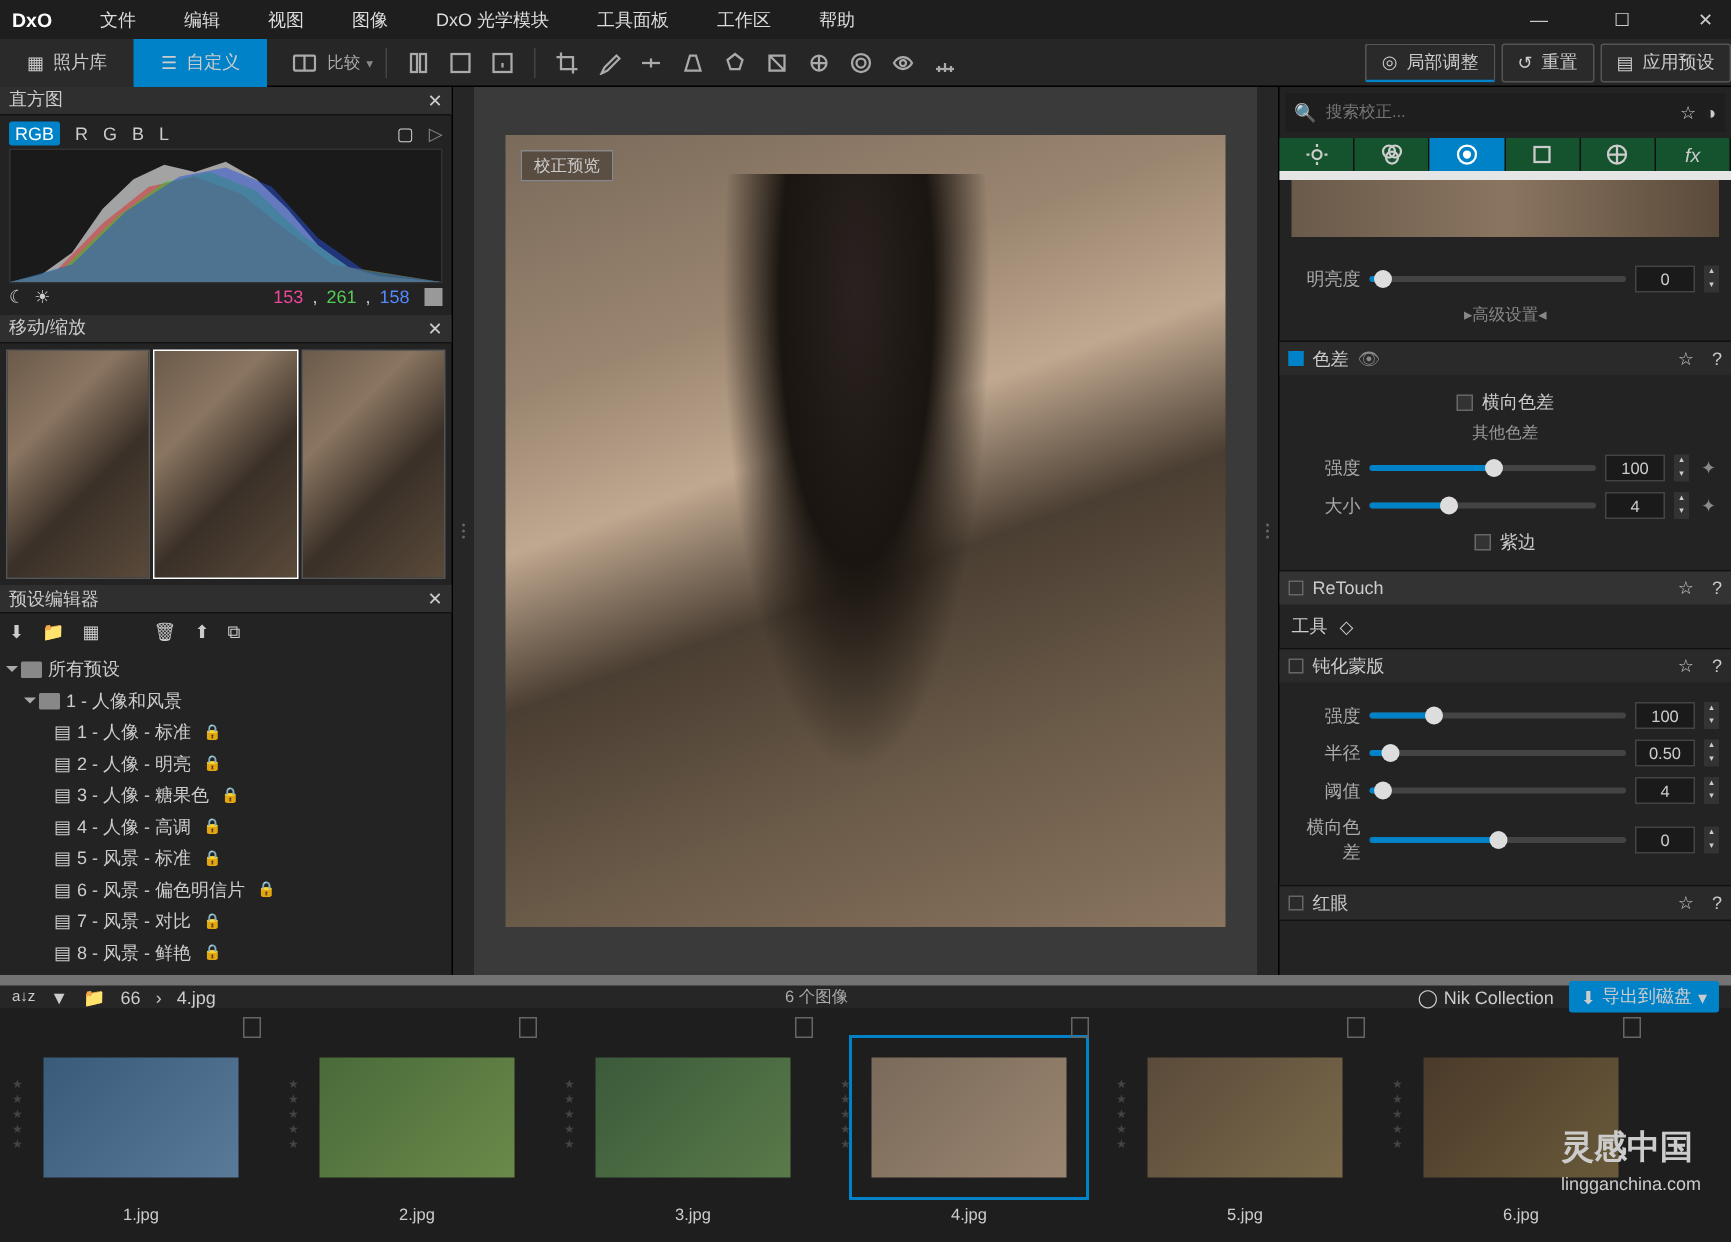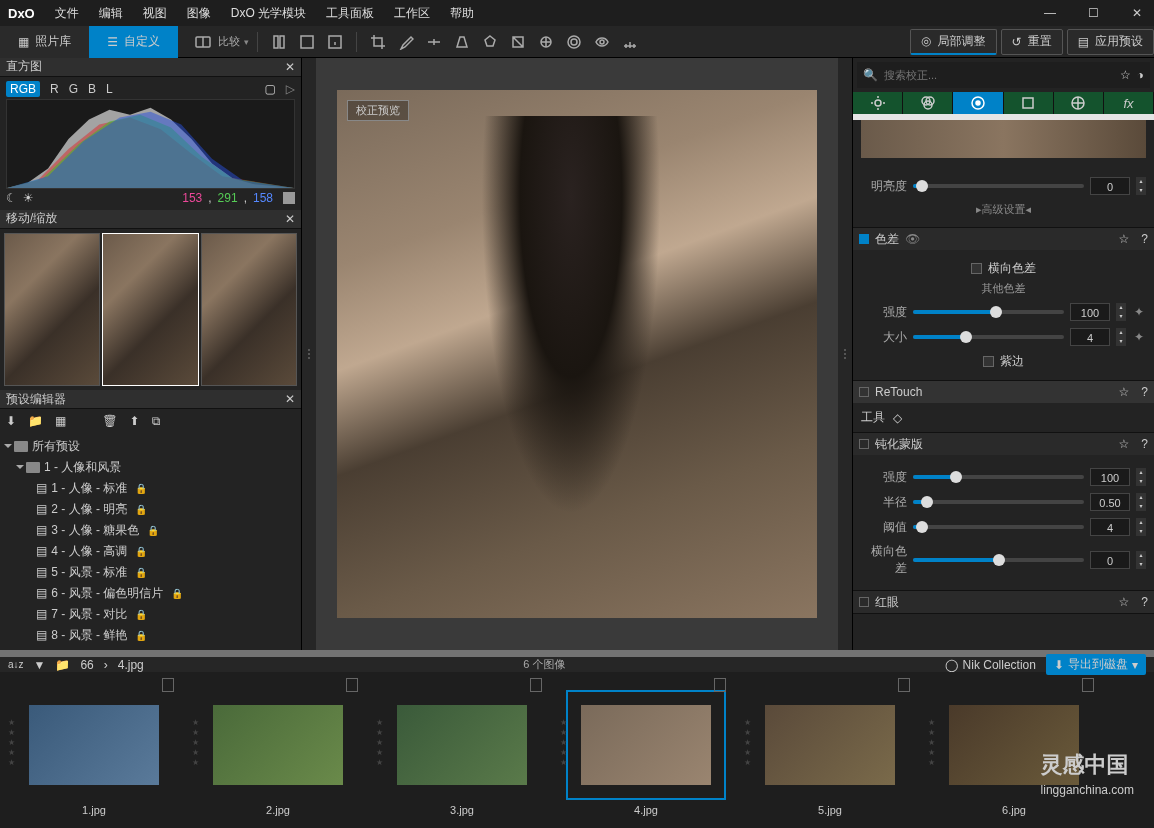--- a/index.html
+++ b/index.html
@@ -1,17 +1,17 @@
 <!DOCTYPE html>
 <html><head>
 <meta charset="utf-8">
 <style>
 *{margin:0;padding:0;box-sizing:border-box;font-family:"Microsoft YaHei",Arial,sans-serif;font-size:12px;color:#ccc;user-select:none}
 body{background:#1a1a1a;width:1154px;height:828px;overflow:hidden;position:relative}
-.menubar{height:26px;background:#1e1e1e;display:flex;align-items:center;padding:0 8px;gap:20px}
+.menubar{height:26px;background:#1e1e1e;display:flex;align-items:center;padding:0 8px;gap:32px}
 .menubar .logo{font-weight:bold;font-size:13px;color:#fff}
 .menubar .item{color:#ddd;cursor:pointer}
 .menubar .spacer{flex:1}
 .winbtn{width:14px;height:14px;display:inline-block;margin-left:10px;color:#ccc;cursor:pointer}
 .topbar{height:32px;background:#262626;display:flex;align-items:center;border-bottom:1px solid #000}
 .topbar .tab{height:32px;display:flex;align-items:center;padding:0 18px;gap:6px}
 .topbar .tab.lib{background:#2a2a2a;color:#fff}
 .topbar .tab.cust{background:#0082c8;color:#fff}
 .topbar .sep{width:8px}
 .toolbtn{width:26px;height:26px;display:flex;align-items:center;justify-content:center;color:#aaa;cursor:pointer}
@@ -253,21 +253,21 @@
           <path d="M0 90 L35 80 L70 45 L100 22 L130 15 L160 28 L190 58 L220 80 L280 90 Z" fill="rgba(40,200,40,0.5)"></path>
           <path d="M0 90 L40 78 L75 42 L110 18 L140 12 L170 25 L200 60 L230 82 L280 90 Z" fill="rgba(40,80,220,0.5)"></path>
         </svg>
       </div>
       <div class="histo-foot">
         <span>☾</span>
         <span>☀</span>
         <span style="flex:1"></span>
         <span class="r">153</span>
           <span>,</span>
-        <span class="g">291</span>
+        <span class="g">261</span>
           <span>,</span>
         <span class="b">158</span>
         <span style="width:12px;height:12px;background:#999;margin-left:4px"></span>
       </div>
     </div>
 
     <div class="panel-hdr">
       <span>移动/缩放</span>
       <span class="x">✕</span>
     </div>

